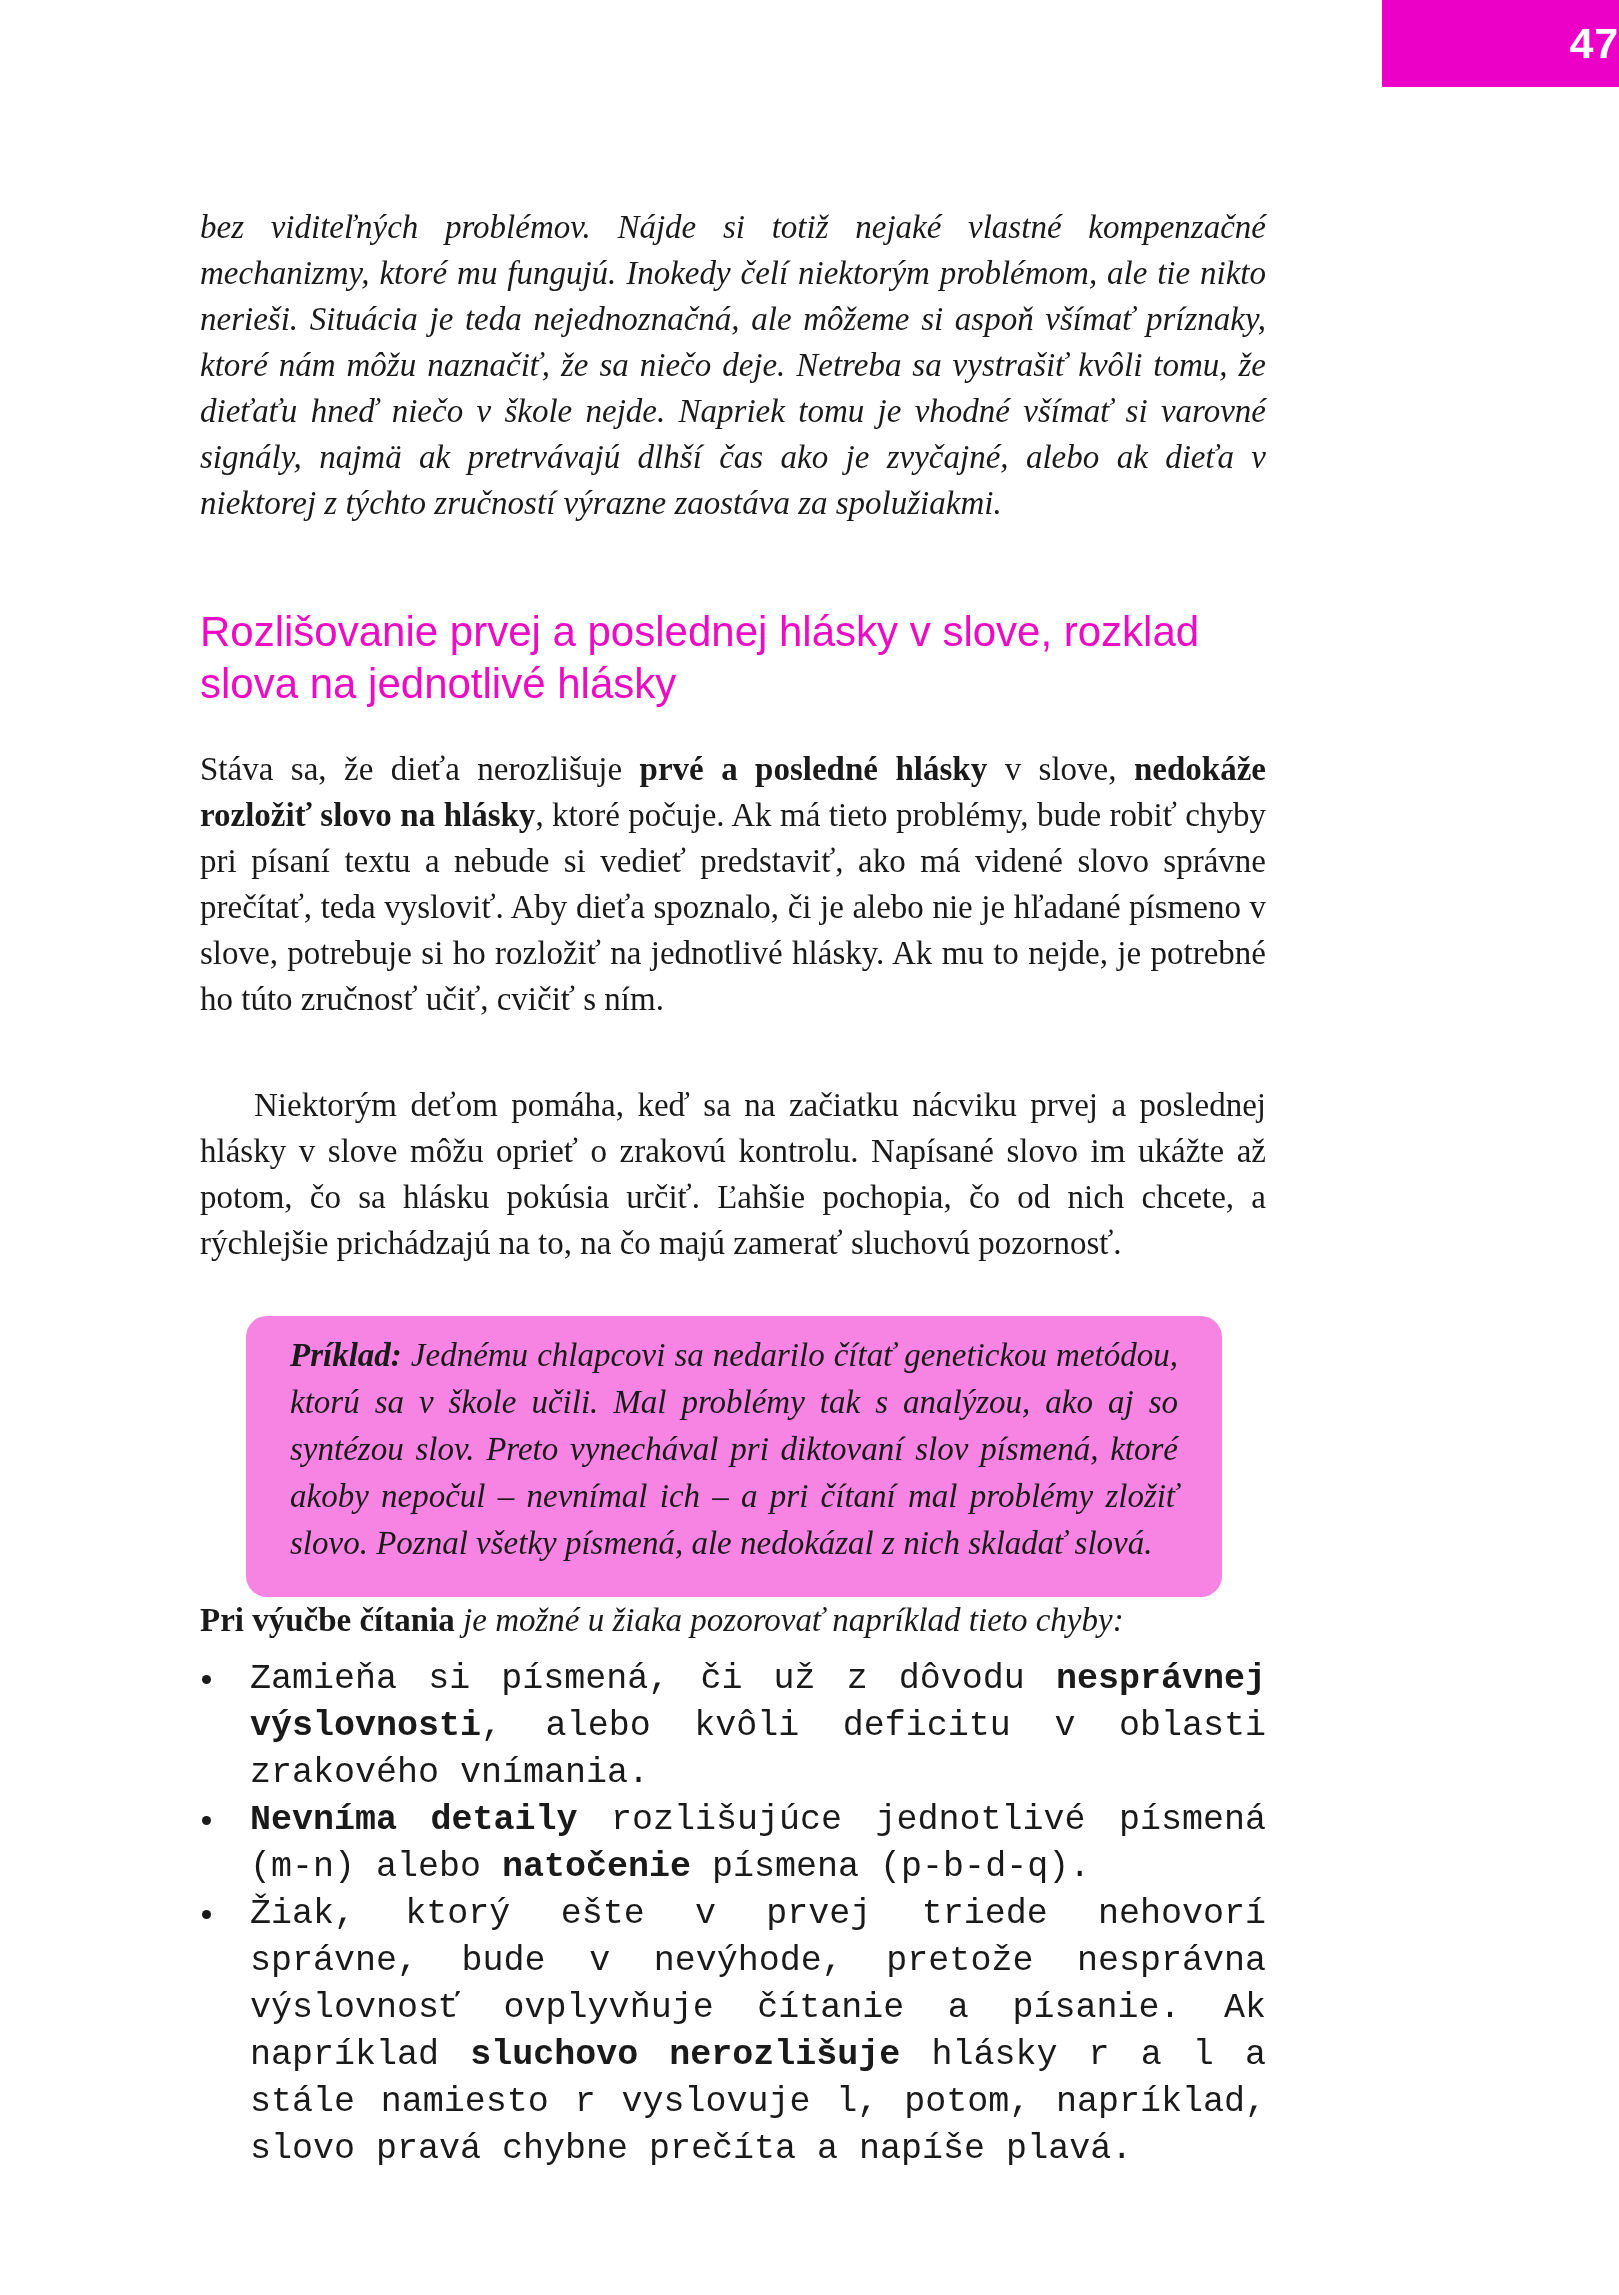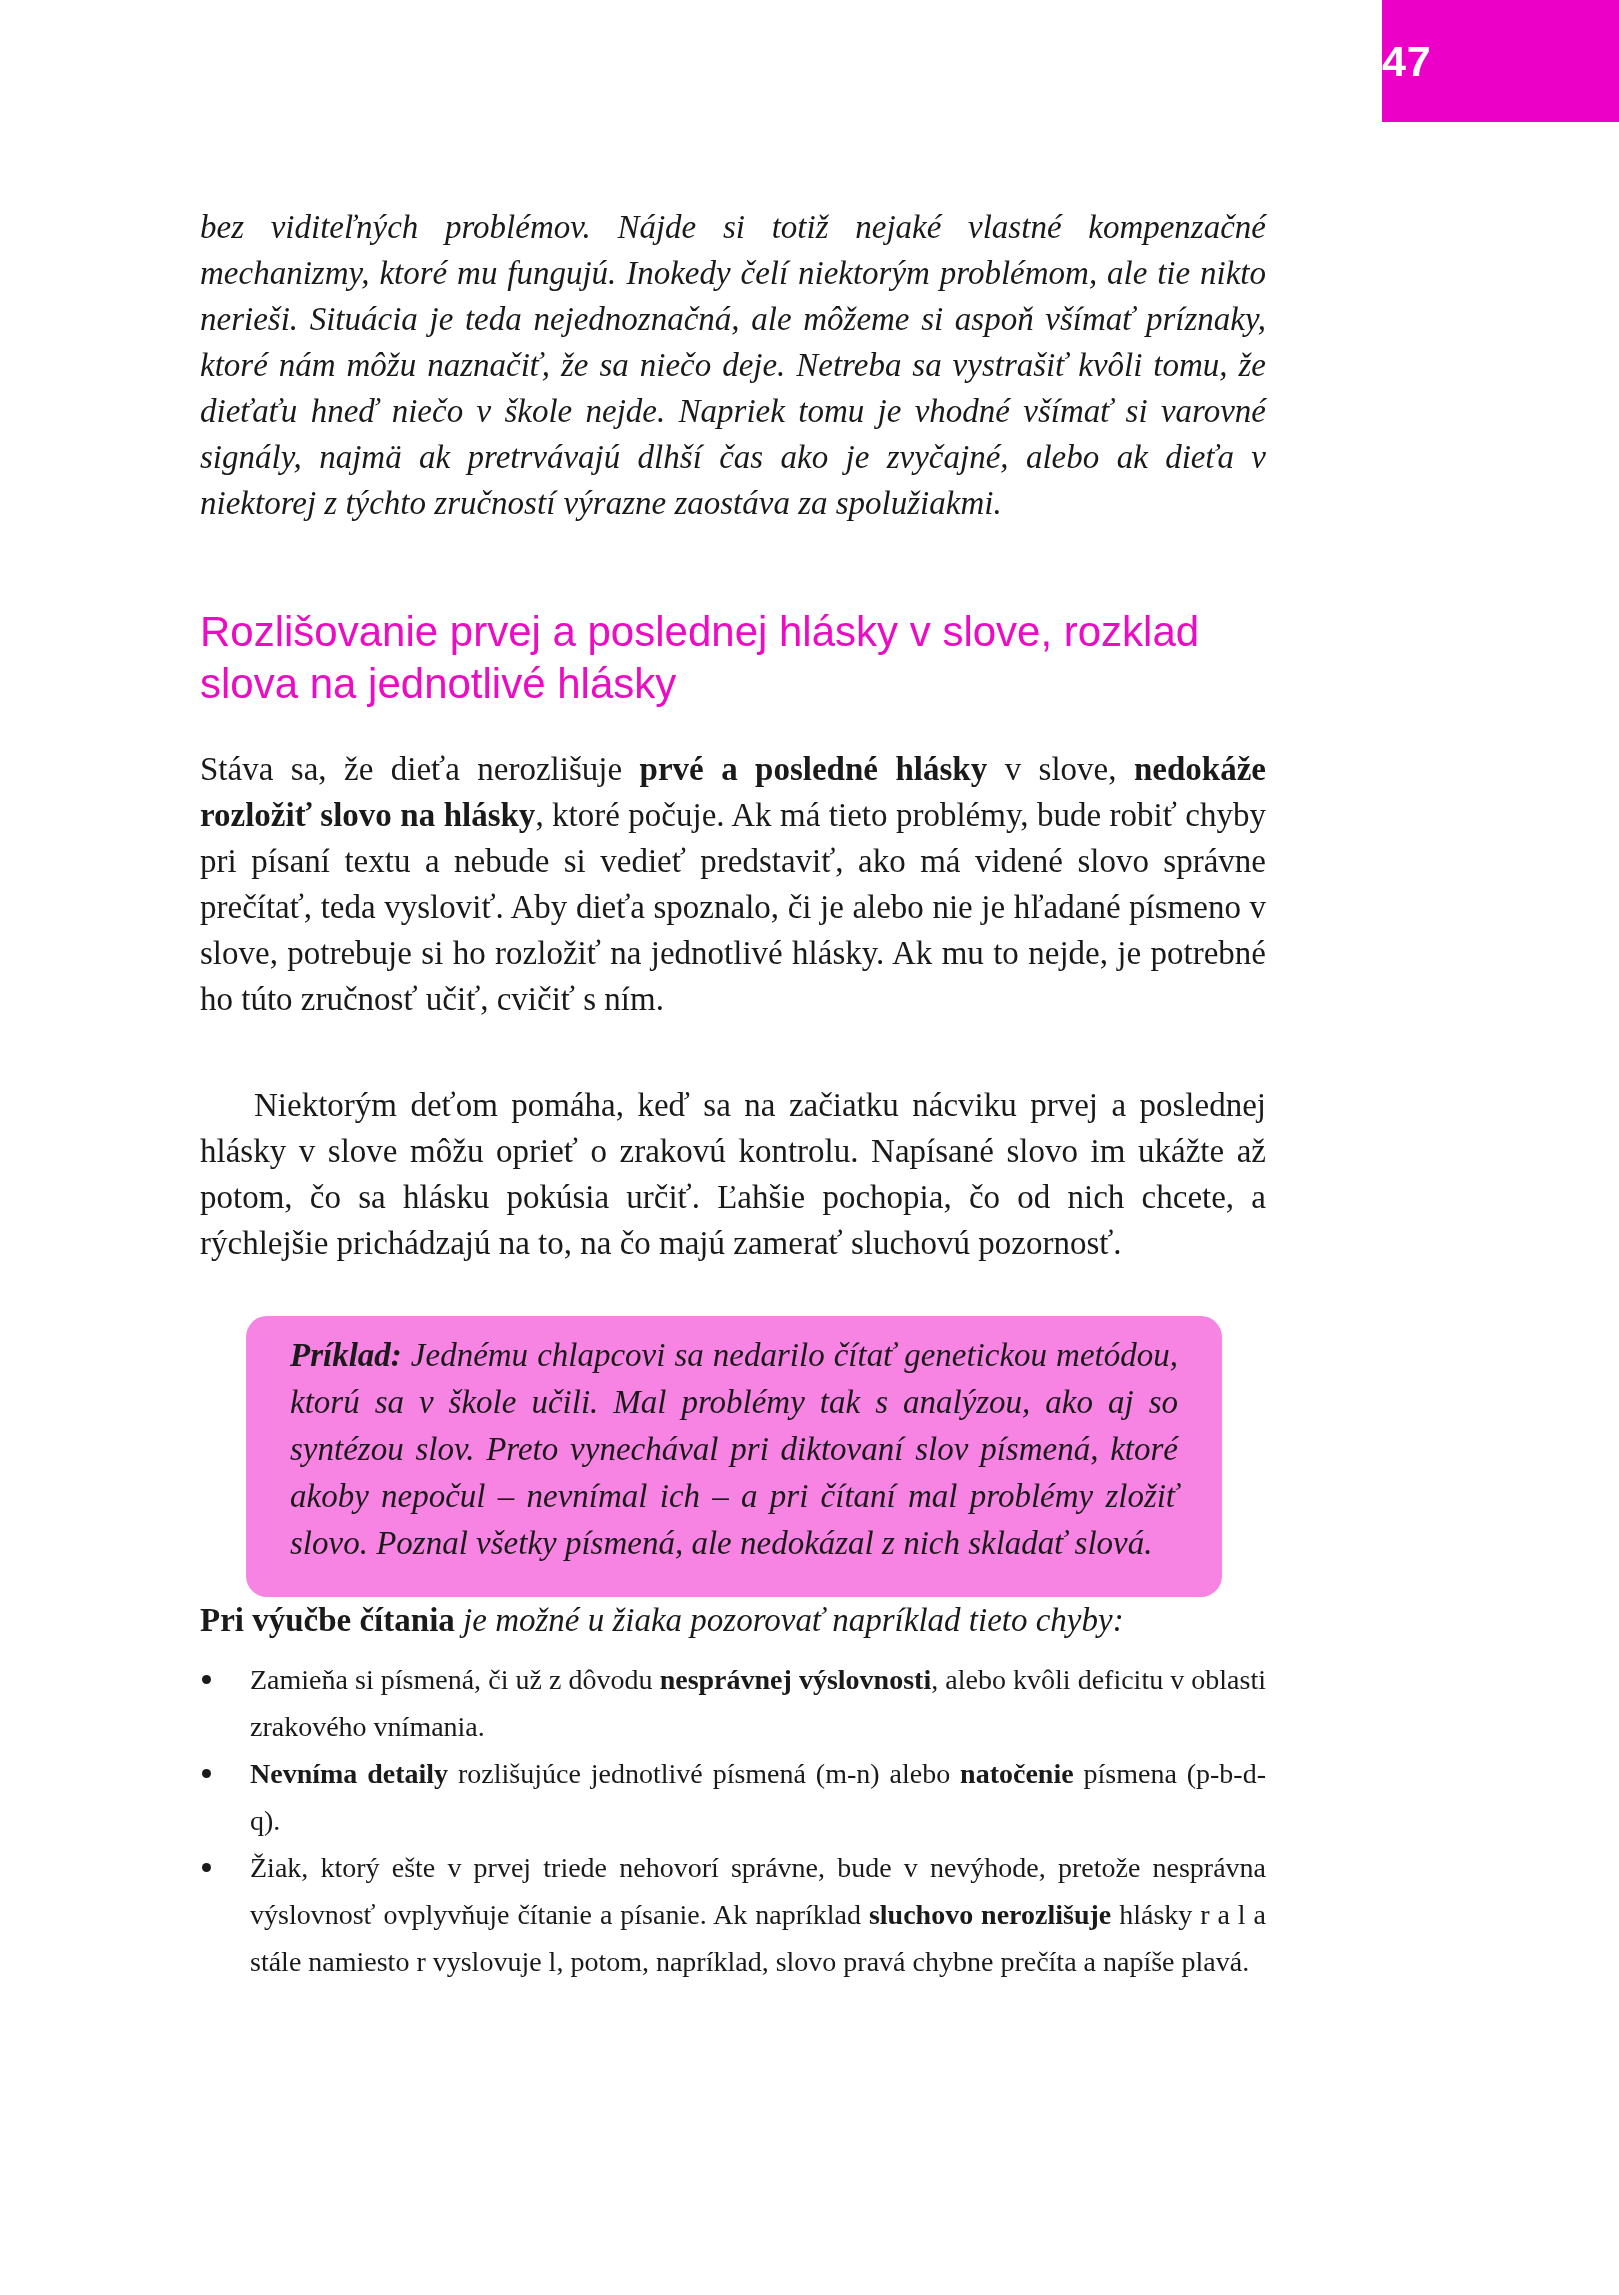--- a/index.html
+++ b/index.html
@@ -28,23 +28,23 @@
     font-size:37px;
     letter-spacing:0.8px;
     color:#131313;
     white-space:nowrap;
   }
 
   
   .pagenum-box{
     position:absolute;
     top:0; right:0;
-    width:237px; height:122px;
+    width:237px; height:87px;
     background:var(--accent-magenta, #ec00c8);
-    display:flex; align-items:center; justify-content:flex-start;
+    display:flex; align-items:center; justify-content:flex-end;
   }
   .pagenum-box span{
     font-family:"Liberation Sans", sans-serif;
     font-weight:bold;
     font-size:43px;
     color:#ffffff;
     letter-spacing:0.8px;
   }
 
   
@@ -90,23 +90,24 @@
   .lead{}
 
   .bullets{
     list-style:none;
     margin:12.8px 0 0 0;
     padding:0;
   }
   .bullets li{
     position:relative;
     padding-left:50px;
-    font-size:28px;
+    font-size:35px;
     line-height:47px;
     text-align:justify;
+    font-family:Liberation Mono, monospace;
   }
   .dot{
     position:absolute;
     left:1.6px; top:19px;
     width:9.6px; height:9.6px;
     border-radius:50%;
     background:#1a1a1a;
   }
 
   .b{font-weight:bold;}

